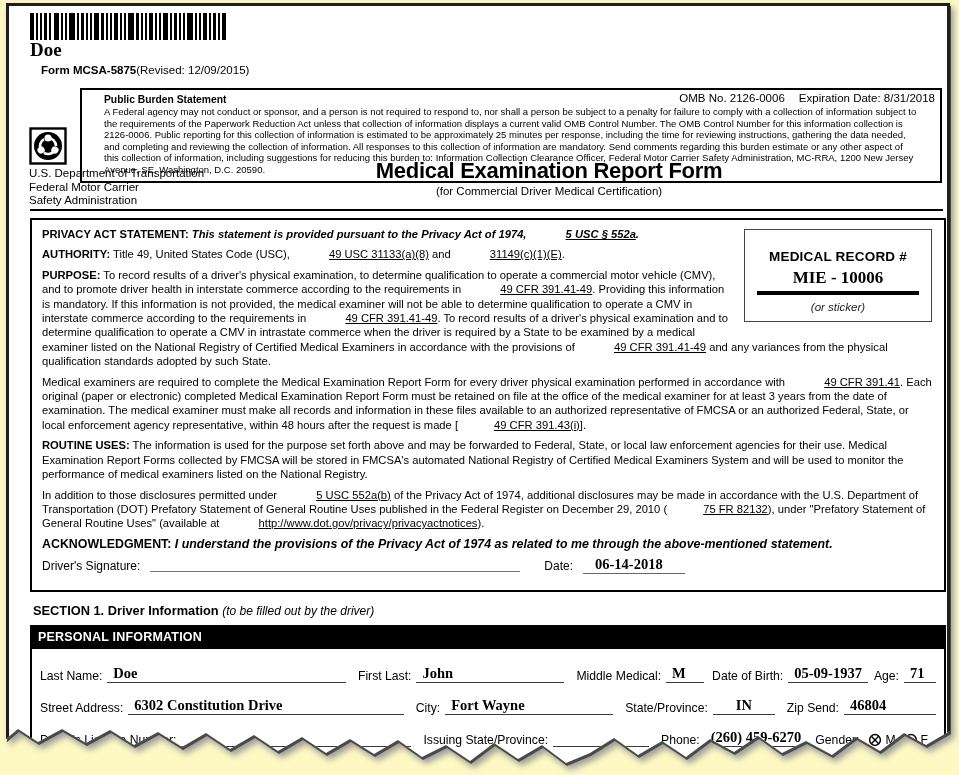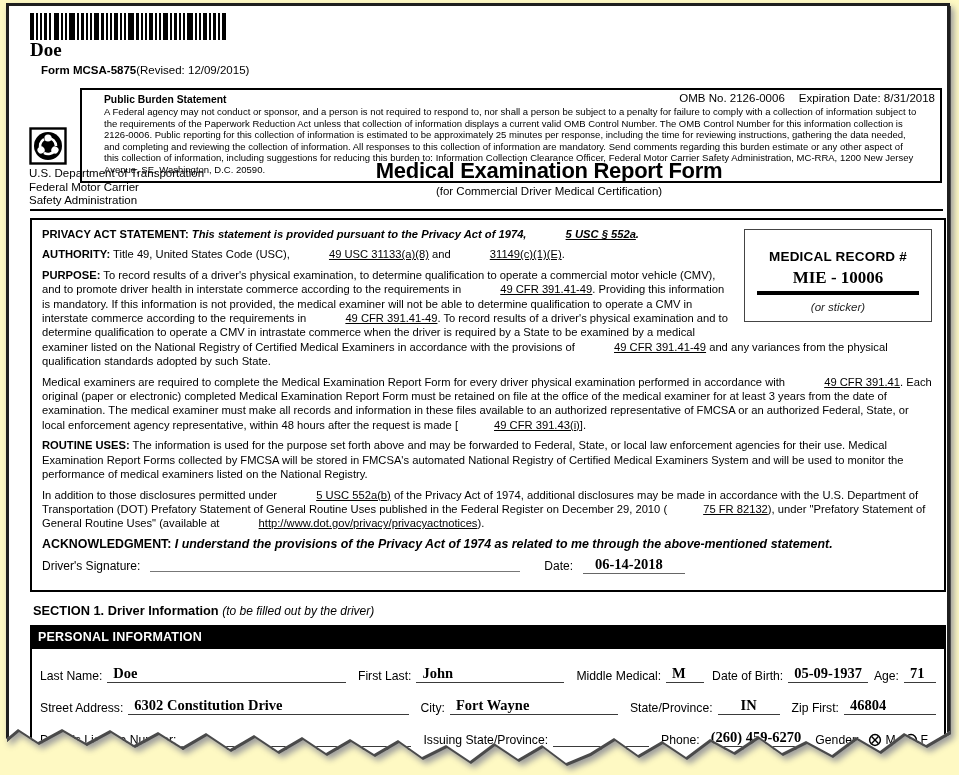--- a/index.html
+++ b/index.html
@@ -216,21 +216,21 @@
           <span class="fill" style="width:32px;"><span class="v">71</span></span>
         </div>
 
         <div class="pi-row">
           <span class="lab">Street Address:</span>
           <span class="fill grow gap"><span class="v">6302 Constitution Drive</span></span>
           <span class="lab">City:</span>
           <span class="fill gap" style="width:168px;"><span class="v">Fort Wayne</span></span>
           <span class="lab">State/Province:</span>
           <span class="fill gap" style="width:62px;text-align:center;"><span class="v">IN</span></span>
-          <span class="lab">Zip First:</span>
+          <span class="lab">Zip Send:</span>
           <span class="fill" style="width:92px;"><span class="v">46804</span></span>
         </div>
 
         <div class="pi-row">
           <span class="lab">Driver's License Number:</span>
           <span class="fill grow gap"><span class="v"></span></span>
           <span class="lab">Issuing State/Province:</span>
           <span class="fill gap" style="width:96px;"><span class="v"></span></span>
           <span class="lab">Phone:</span>
           <span class="fill" style="margin-right:8px;"><span class="v">(260) 459-6270</span></span>

